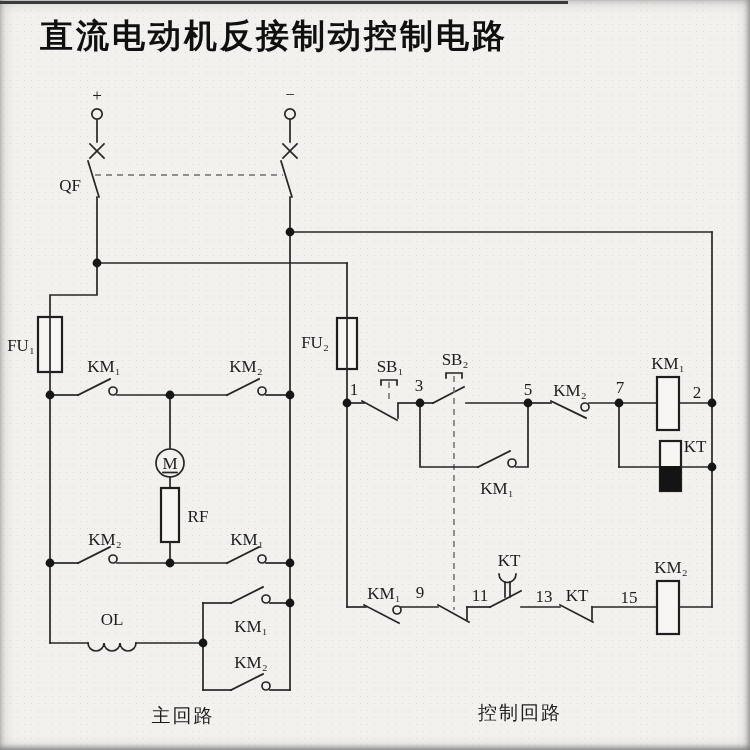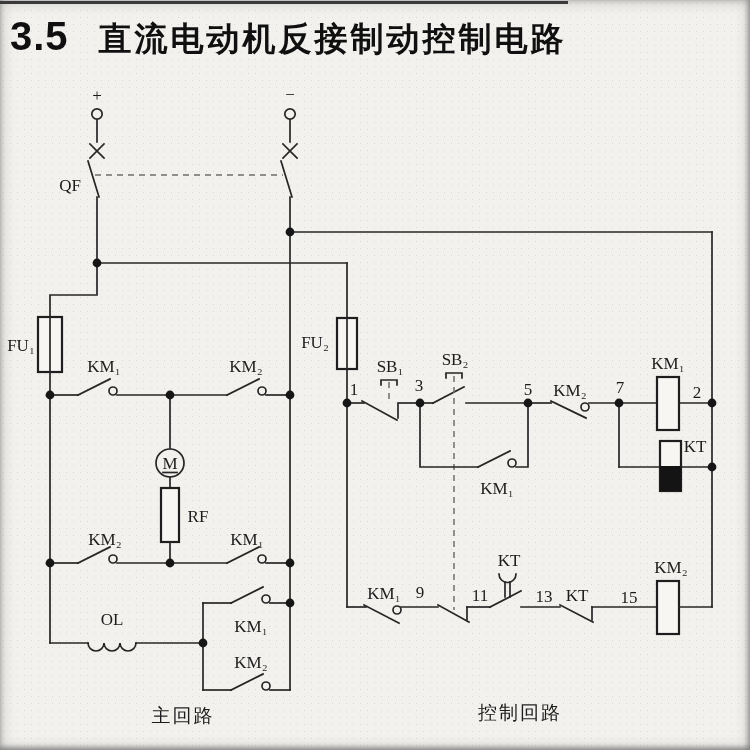--- a/index.html
+++ b/index.html
@@ -24,21 +24,20 @@
   .oc{fill:#f2f1ee;stroke:#262626;stroke-width:1.7;}
   .box{fill:#f7f6f3;stroke:#1e1e1e;stroke-width:2.2;}
 </style>
 </head>
 <body>
 
 <div class="page">
   <div class="topline"></div>
 
   <div class="hdr">
-    <span class="num">3.5</span>
     <span class="ttl">直流电动机反接制动控制电路</span>
   </div>
 
   <svg width="750" height="750" viewBox="0 0 750 750">
 
     <g>
       <text x="97" y="101" text-anchor="middle">+</text>
       <text x="290" y="100" text-anchor="middle">−</text>
       <circle class="oc" cx="97" cy="114" r="5.2"></circle>
       <circle class="oc" cx="290" cy="114" r="5.2"></circle>

